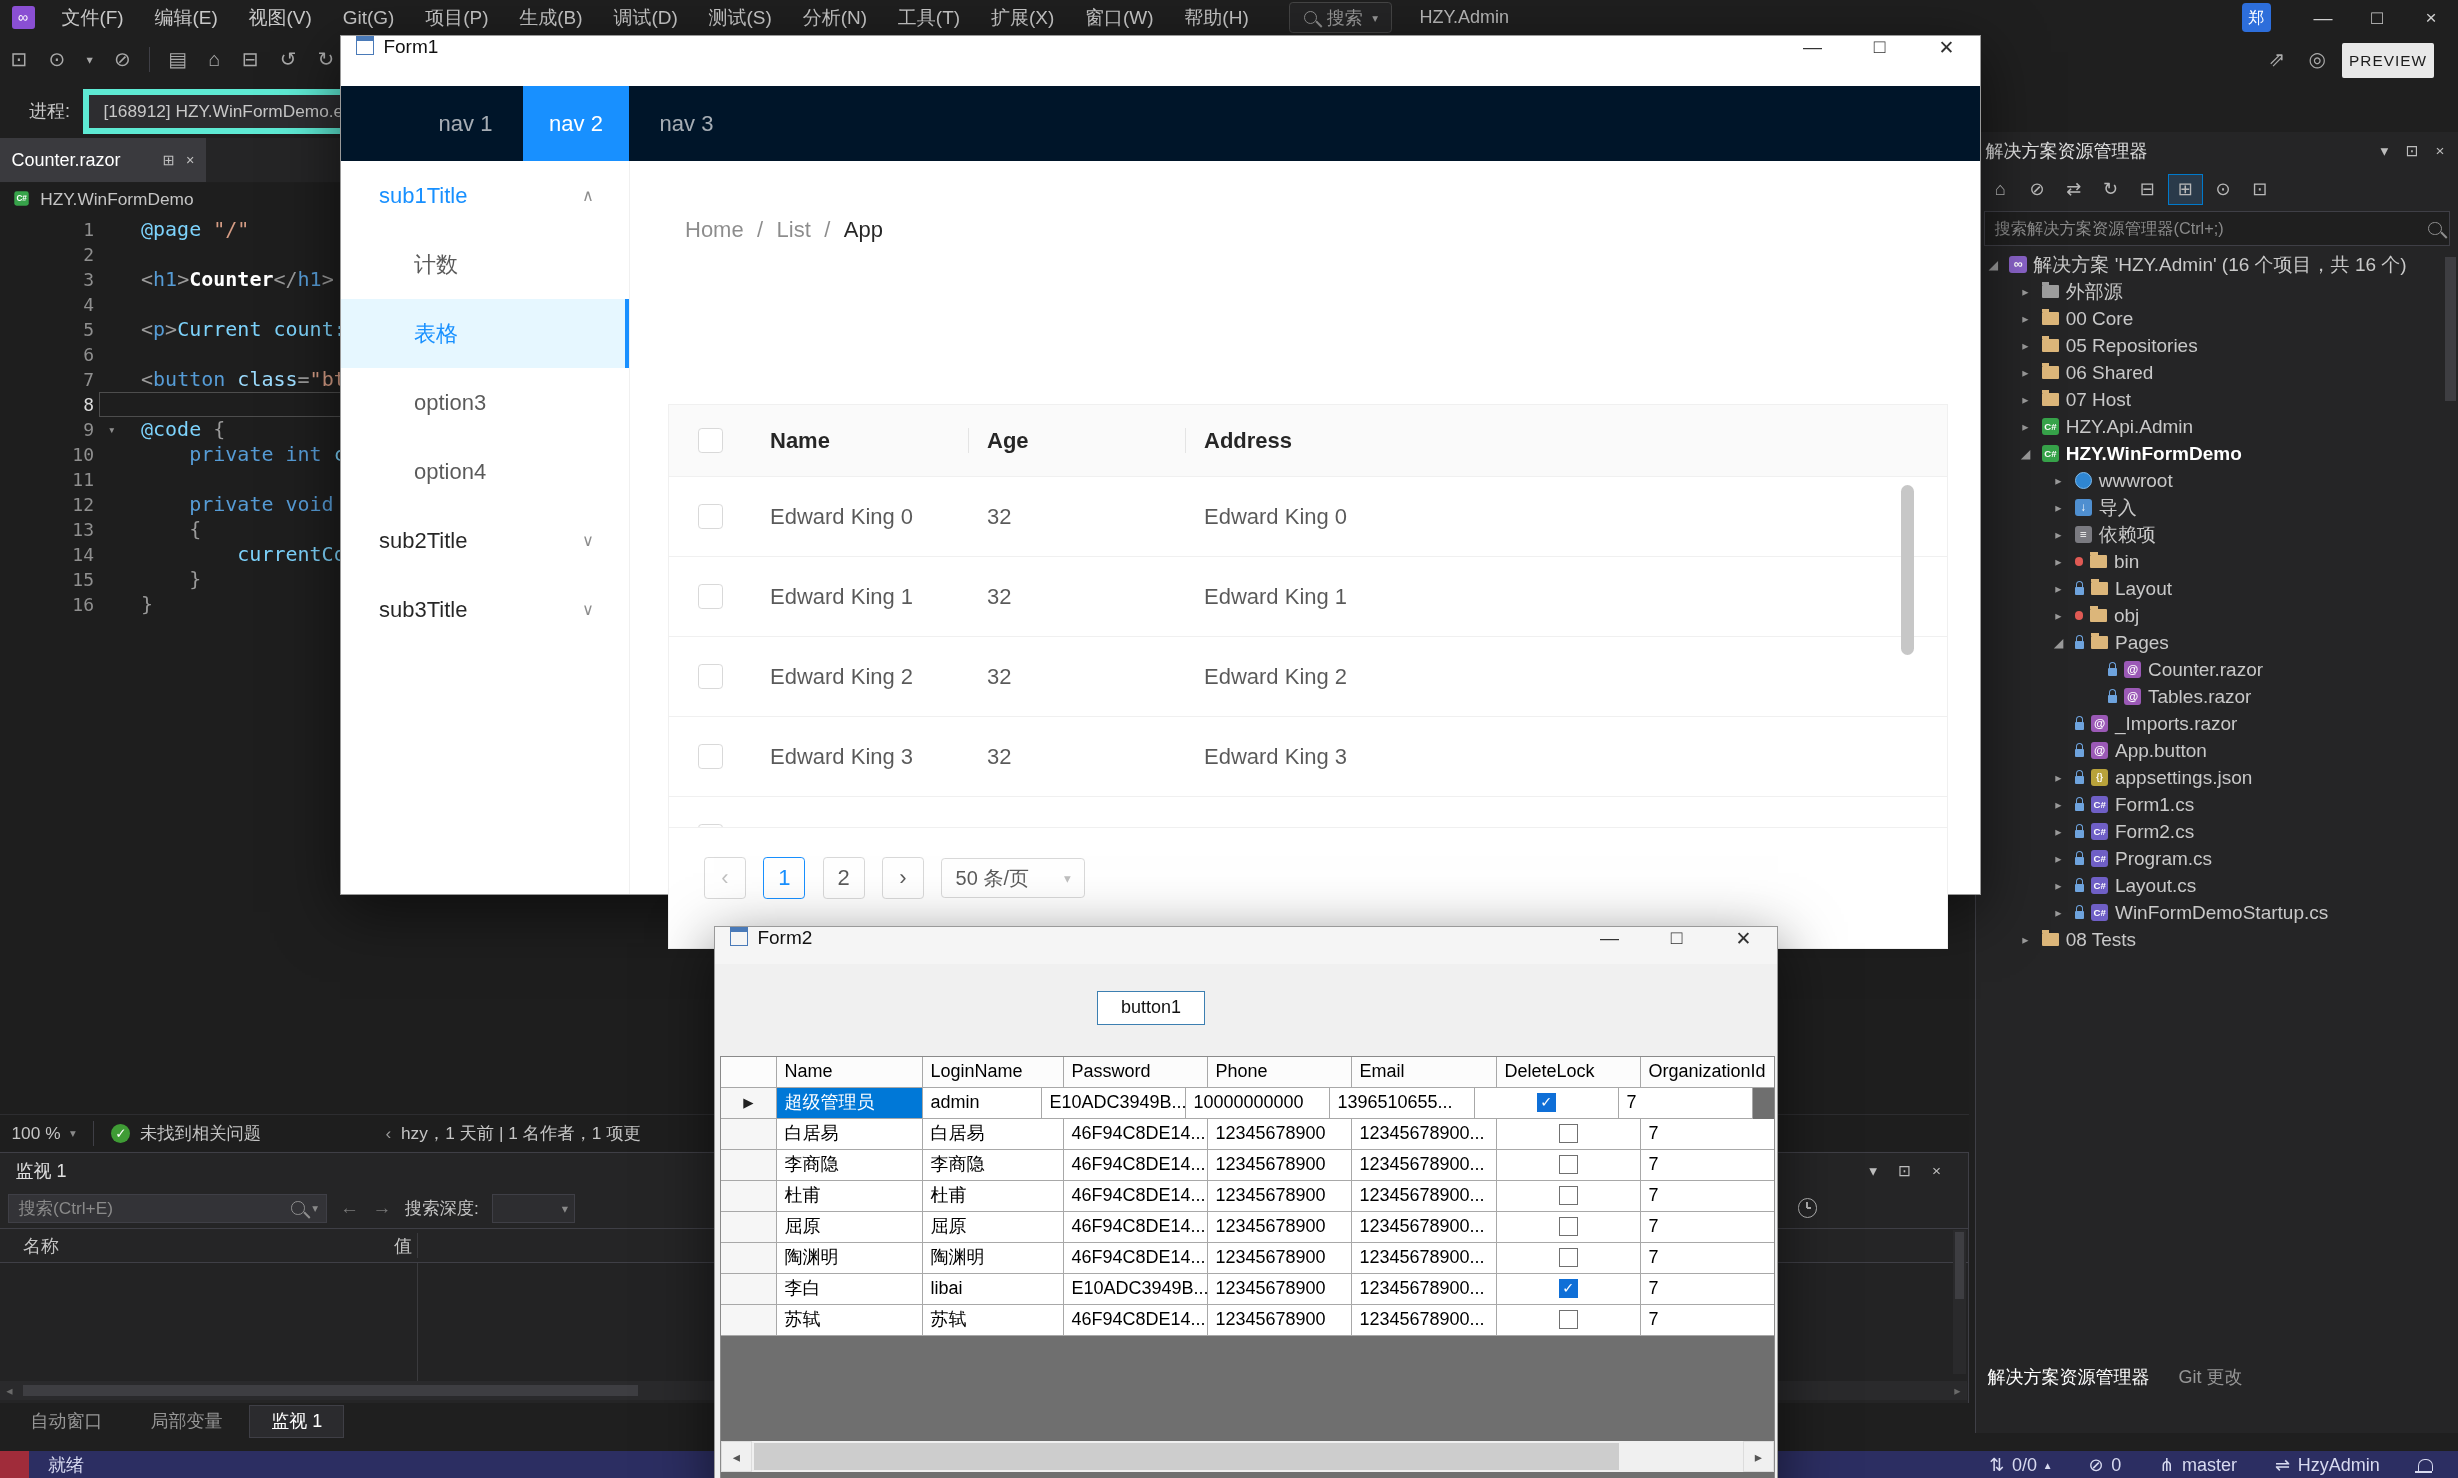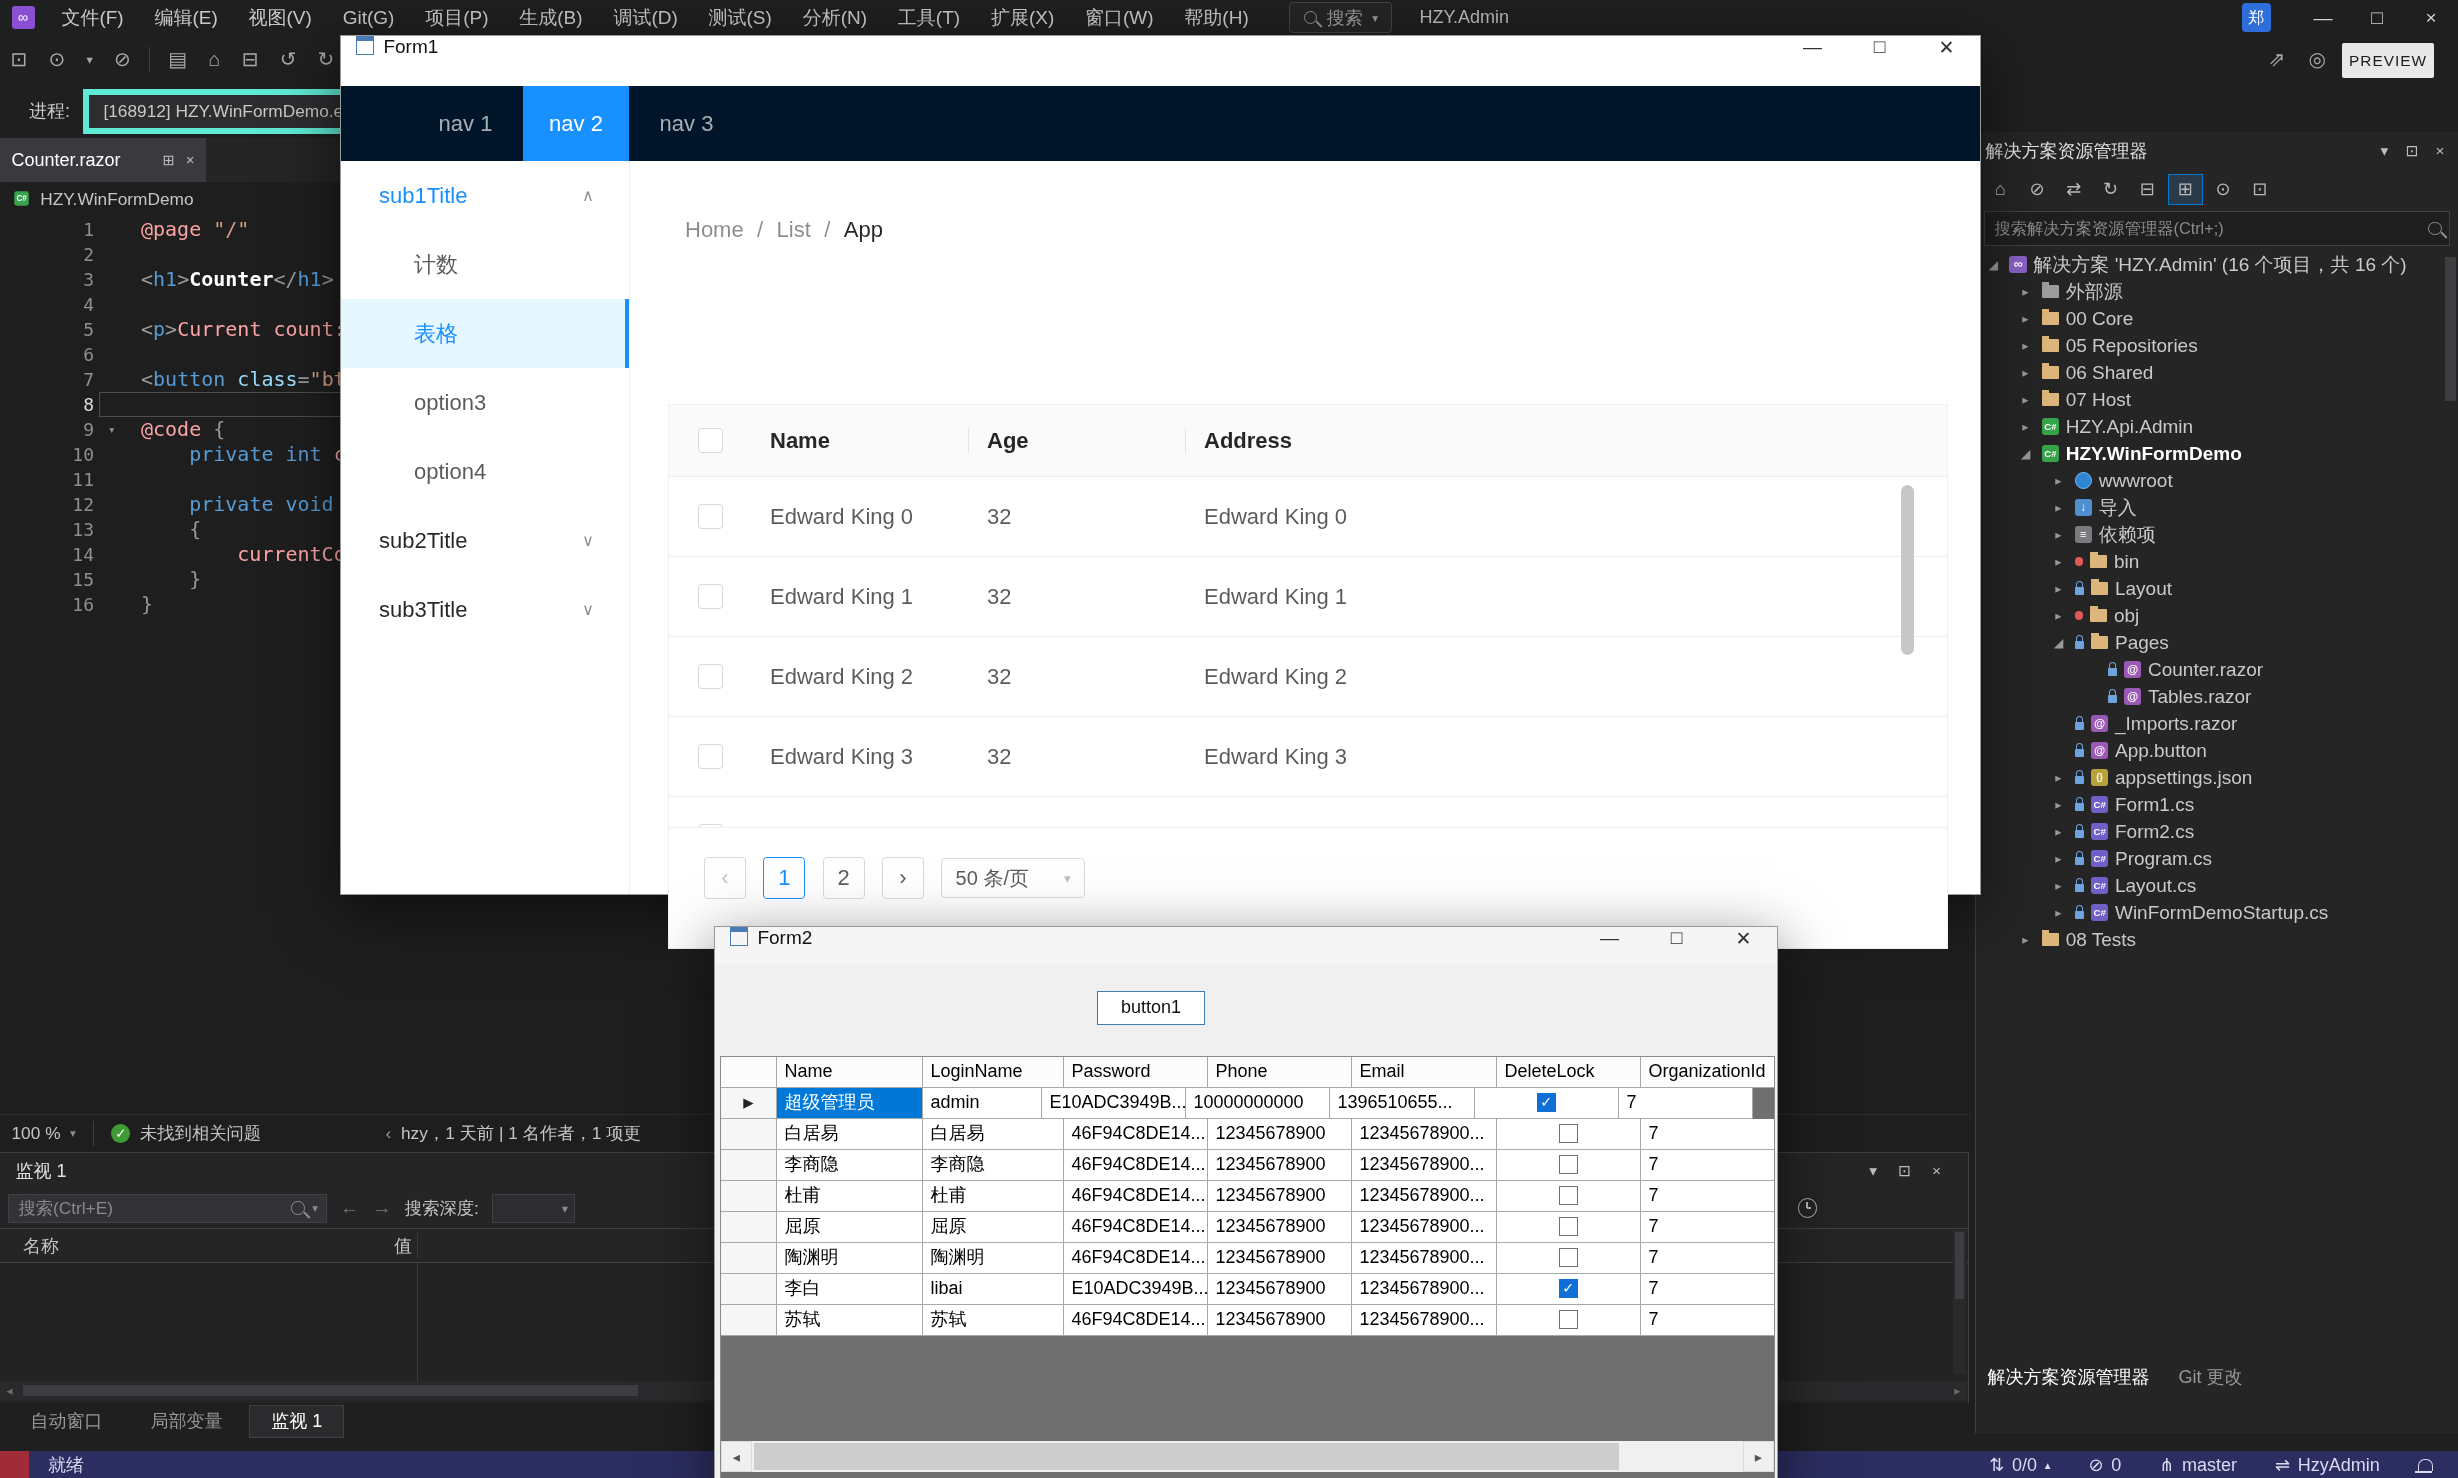--- a/index.html
+++ b/index.html
@@ -29,21 +29,21 @@
   .doc-tab{position:absolute;left:0;top:0;width:206px;height:44px;background:#3a3a3e;color:#fff;display:flex;align-items:center;padding:0 11.5px;box-sizing:border-box;font-size:18px;gap:11.5px}
   .doc-tab .tico{color:#c0c0c0;font-size:14.4px}
   #vs-breadcrumb{left:0;top:183px;width:1969px;height:33px;background:#1e1e1e;display:flex;align-items:center;gap:9.6px;padding-left:13.4px;box-sizing:border-box;border-bottom:1px solid #252526;font-size:17.3px;color:#c5c5c5}
   #vs-editor{left:0;top:215px;width:1969px;height:899px;background:#1e1e1e;font-family:"DejaVu Sans Mono",monospace;font-size:20px}
   .code-line{position:absolute;left:0;width:1969px;height:25px;line-height:25px}
   .ln{position:absolute;left:0;width:94px;text-align:right;color:#8f8f8f;font-size:18px}
   .ln-cur{color:#dcdcdc}
   .fold{position:absolute;left:108px;color:#8f8f8f;font-size:12.5px}
   .code-text{position:absolute;left:141px;white-space:pre}
   .cur-box{position:absolute;left:99px;right:7.7px;top:0;height:23px;border:1.4px solid #4d4d4d}
-  .c-plain{color:#fca5a5}.c-str{color:#d69d85}.c-tag{color:#569cd6}.c-pun{color:#9a9a9a}
+  .c-plain{color:#7dd3fc}.c-str{color:#d69d85}.c-tag{color:#569cd6}.c-pun{color:#9a9a9a}
   .c-attr{color:#9cdcfe}.c-kw{color:#569cd6}.c-bold{color:#fff;font-weight:bold}
   #vs-editorbar{left:0;top:1114px;width:1969px;height:37px;background:#1e1e1e;border-top:1px solid #2d2d30;display:flex;align-items:center;gap:9.6px;padding-left:11.5px;box-sizing:border-box;font-size:17.3px;color:#c5c5c5}
   .okc{width:19px;height:19px;border-radius:50%;background:#3f9c35;color:#fff;font-size:13.4px;line-height:19px;text-align:center}
   
   #vs-watch{left:0;top:1152px;width:1969px;height:251px;background:#252526;border-top:1px solid #3f3f46;border-right:1px solid #3f3f46;box-sizing:border-box}
   .watch-title{height:35px;display:flex;align-items:center;font-size:18px;color:#e0e0e0;padding-left:15.4px;position:relative}
   .watch-winbtns{position:absolute;right:27px;top:0;display:flex;gap:21px;color:#bdbdbd;font-size:15.4px;line-height:35px}
   .watch-toolbar{height:40px;display:flex;align-items:center;gap:13.4px;padding-left:7.7px}
   .w-search{width:319px;height:29px;background:#333337;border:1px solid #3f3f46;display:flex;align-items:center;padding:0 7.7px;box-sizing:border-box;gap:7.7px}
   .w-search input{flex:1;background:transparent;border:none;outline:none;color:#ccc;font-size:17.3px;font-family:"Liberation Sans",sans-serif}

